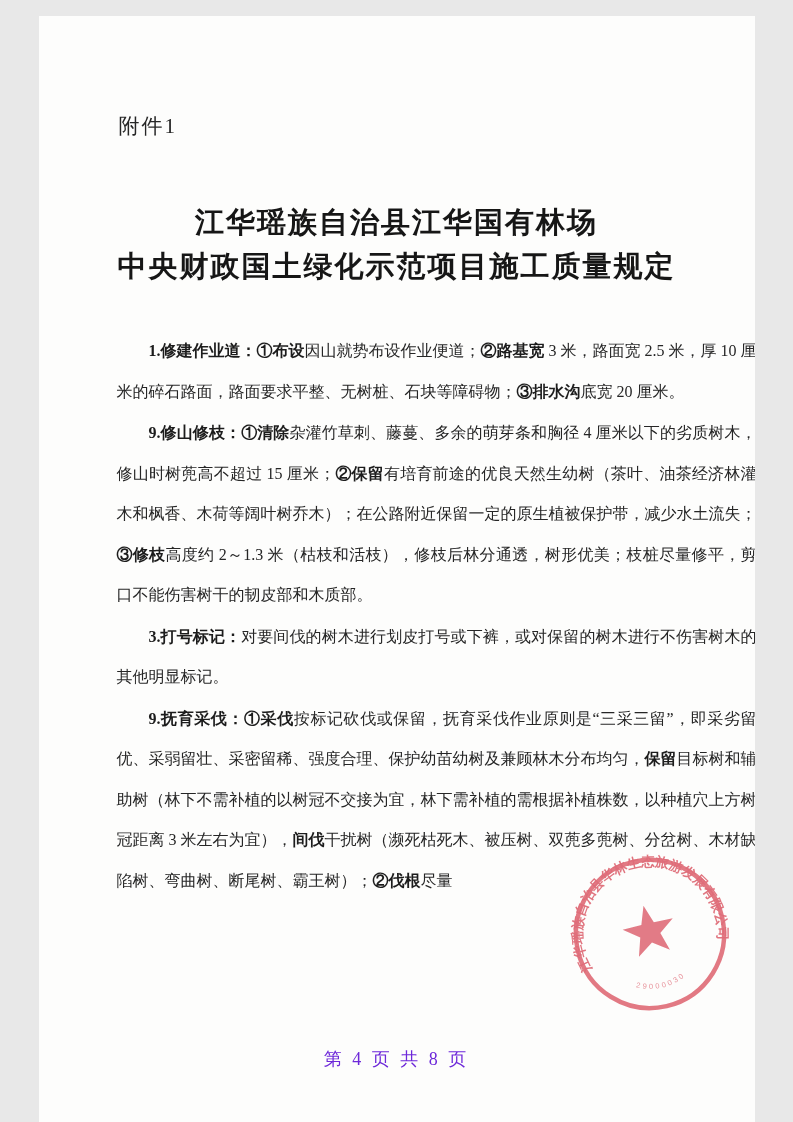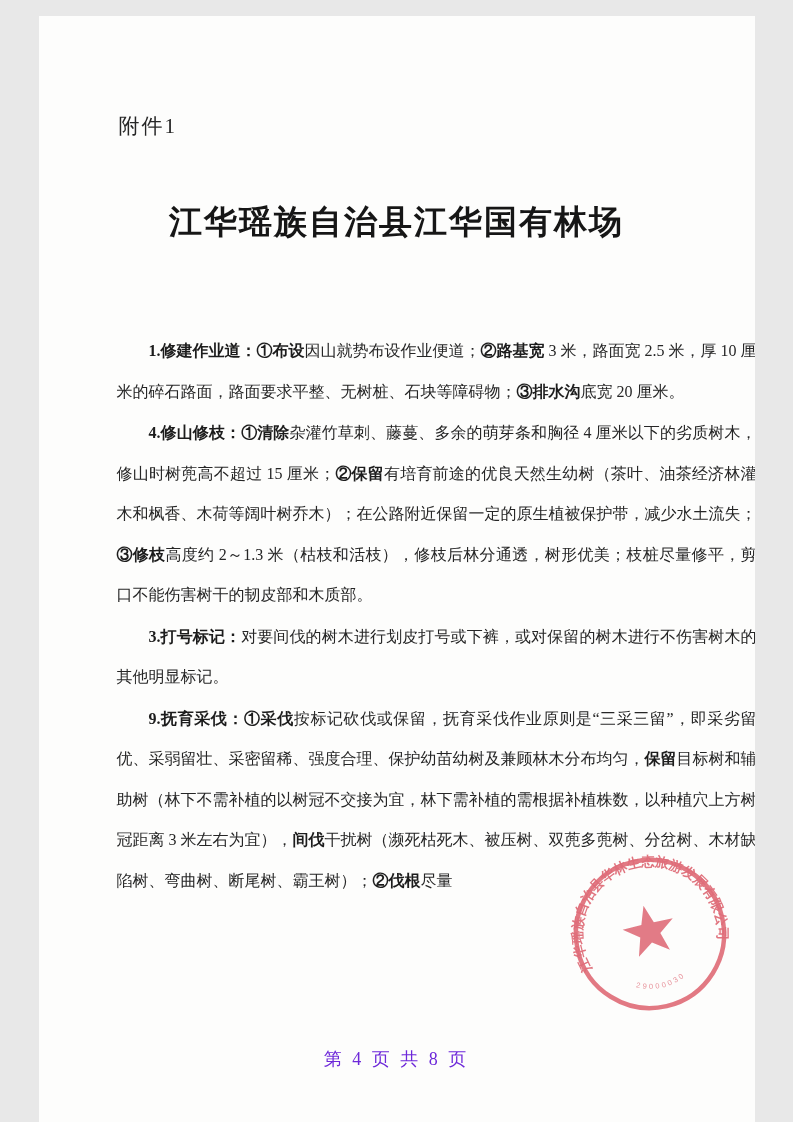--- a/index.html
+++ b/index.html
@@ -12,21 +12,21 @@
     font-family:"Liberation Serif","DejaVu Serif",serif;
     color:#262626;
   }
   .attachment{
     position:absolute;left:80px;top:96px;
     font-size:21px;letter-spacing:2px;
   }
   .titles{
     position:absolute;top:184px;left:0;right:0;
     text-align:center;font-weight:bold;color:#161616;
-    font-size:33px;line-height:44px;letter-spacing:2px;
+    font-size:29px;line-height:44px;letter-spacing:2px;
   }
   .body-text{
     position:absolute;top:315px;left:78px;width:640px;
     font-size:16px;line-height:40.5px;
     text-align:justify;
   }
   .body-text p{margin:0 0 1px;text-indent:2em;}
   .body-text .b{font-weight:bold;color:#1c1c1c;}
   .footer{
     position:absolute;top:1031px;left:0;right:0;
@@ -46,26 +46,27 @@
 </style>
 </head>
 <body>
 
 <div class="paper">
 
   <div class="attachment">附件1</div>
 
   <div class="titles">
     <div>江华瑶族自治县江华国有林场</div>
+    <div>中央财政国土绿化示范项目施工质量规定</div>
   </div>
 
   <div class="body-text">
     <p><span class="b">1.修建作业道：</span><span class="b">①布设</span><span>因山就势布设作业便道；</span><span class="b">②路基宽</span><span> 3 米，路面宽 2.5 米，厚 10 厘米的碎石路面，路面要求平整、无树桩、石块等障碍物；</span><span class="b">③排水沟</span><span>底宽 20 厘米。</span></p>
 
-    <p><span class="b">4.修山修枝：①清除</span><span>杂灌竹草刺、藤蔓、多余的萌芽条和胸径 4 厘米以下的劣质树木，修山时树蔸高不超过 15 厘米；</span><span class="b">②保留</span><span>有培育前途的优良天然生幼树（茶叶、油茶经济林灌木和枫香、木荷等阔叶树乔木）；在公路附近保留一定的原生植被保护带，减少水土流失；</span><span class="b">③修枝</span><span>高度约 2～1.3 米（枯枝和活枝），修枝后林分通透，树形优美；枝桩尽量修平，剪口不能伤害树干的韧皮部和木质部。</span></p>
+    <p><span class="b">9.修山修枝：①清除</span><span>杂灌竹草刺、藤蔓、多余的萌芽条和胸径 4 厘米以下的劣质树木，修山时树蔸高不超过 15 厘米；</span><span class="b">②保留</span><span>有培育前途的优良天然生幼树（茶叶、油茶经济林灌木和枫香、木荷等阔叶树乔木）；在公路附近保留一定的原生植被保护带，减少水土流失；</span><span class="b">③修枝</span><span>高度约 2～1.3 米（枯枝和活枝），修枝后林分通透，树形优美；枝桩尽量修平，剪口不能伤害树干的韧皮部和木质部。</span></p>
 
     <p><span class="b">3.打号标记：</span><span>对要间伐的树木进行划皮打号或下裤，或对保留的树木进行不伤害树木的其他明显标记。</span></p>
 
     <p><span class="b">9.抚育采伐：①采伐</span><span>按标记砍伐或保留，抚育采伐作业原则是“三采三留”，即采劣留优、采弱留壮、采密留稀、强度合理、保护幼苗幼树及兼顾林木分布均匀，</span><span class="b">保留</span><span>目标树和辅助树（林下不需补植的以树冠不交接为宜，林下需补植的需根据补植株数，以种植穴上方树冠距离 3 米左右为宜），</span><span class="b">间伐</span><span>干扰树（濒死枯死木、被压树、双蔸多蔸树、分岔树、木材缺陷树、弯曲树、断尾树、霸王树）；</span><span class="b">②伐根</span><span>尽量</span></p>
   </div>
 
   <div class="footer">第 4 页 共 8 页</div>
 
   <div class="seal">
     <svg viewBox="0 0 160 160" xmlns="http://www.w3.org/2000/svg">

